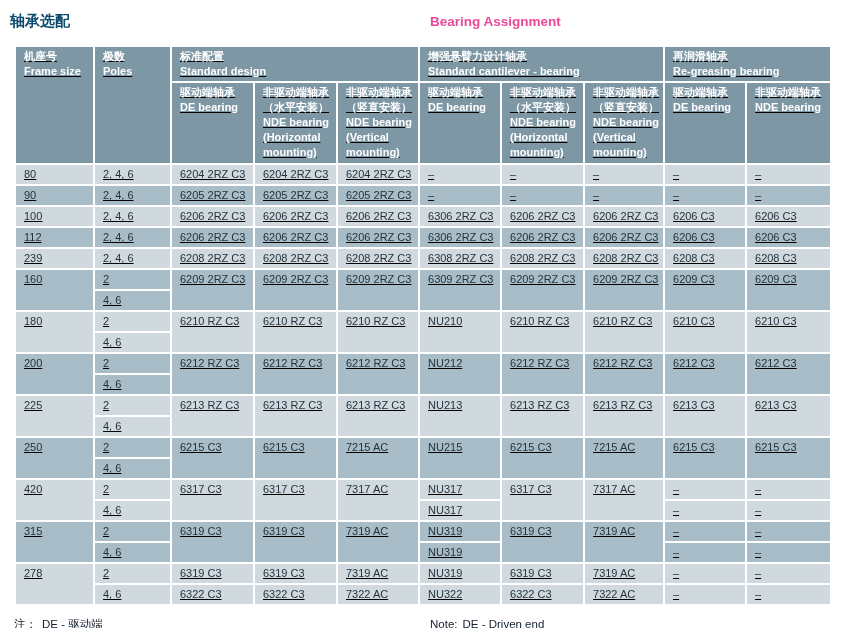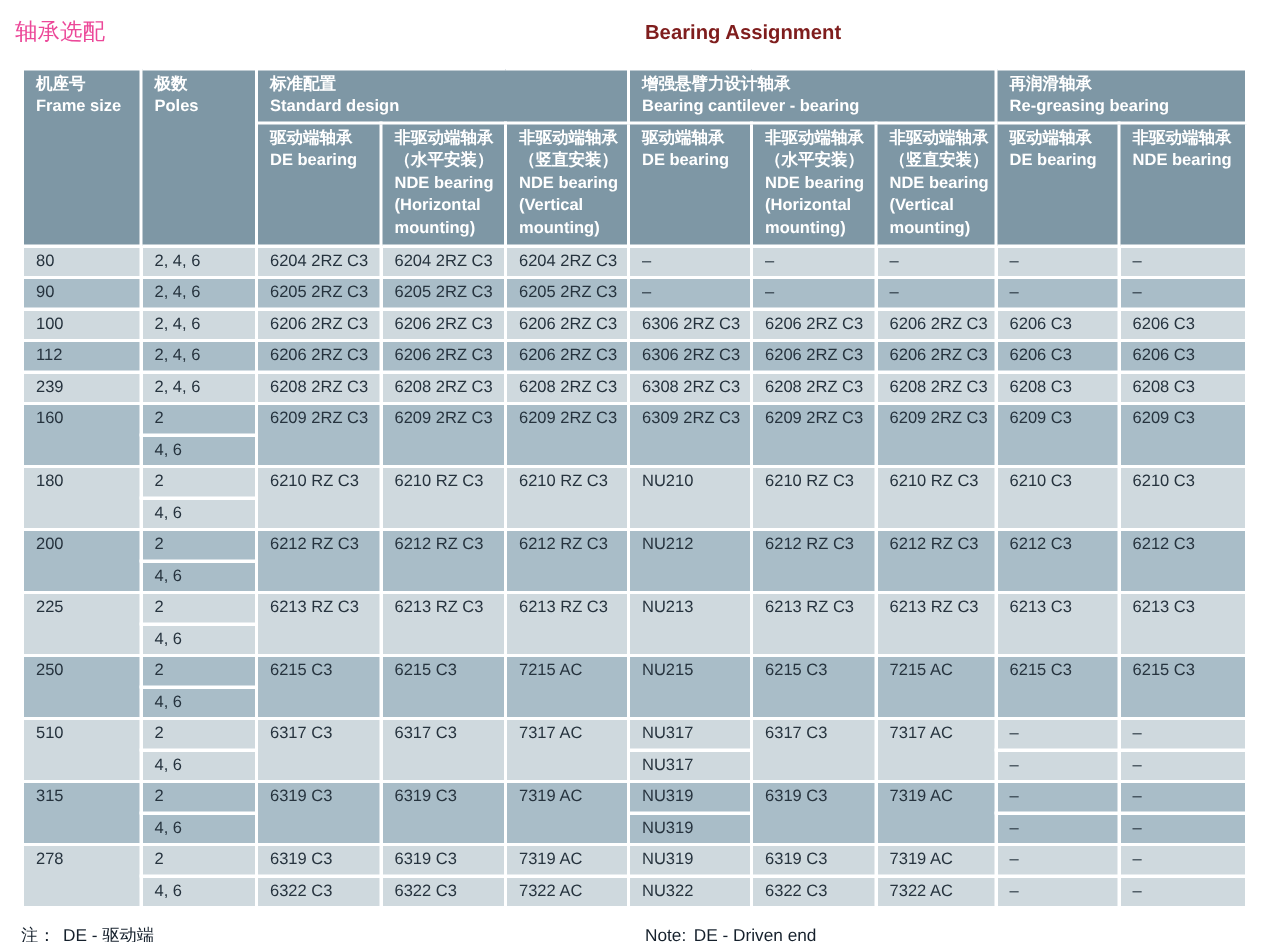--- a/index.html
+++ b/index.html
@@ -1,21 +1,21 @@
 <!DOCTYPE html>
 <html><head>
 <meta charset="utf-8">
 <style>
   html,body{margin:0;padding:0;background:#fff;width:844px;height:628px;overflow:hidden;
     font-family:"Liberation Sans","DejaVu Sans",sans-serif;}
   .page{position:relative;width:844px;height:628px;}
   .titlebar{position:relative;height:45px;}
-  .title-zh{position:absolute;left:10px;top:12px;font-size:15px;font-weight:normal;color:#ec4899;}
-  .title-en{position:absolute;left:430px;top:14px;font-size:13.5px;font-weight:bold;color:#7f1d1d;}
-  table.bearing{border-collapse:collapse;margin-left:14px;table-layout:fixed;width:816px;}
+  .title-zh{position:absolute;left:10px;top:12px;font-size:15px;font-weight:bold;color:#0c4a6e;}
+  .title-en{position:absolute;left:430px;top:14px;font-size:13.5px;font-weight:bold;color:#ec4899;}
+  table.bearing{border-collapse:collapse;margin-left:14px;table-layout:fixed;width:816px;text-decoration:underline;}
   table.bearing th, table.bearing td{border:2px solid #ffffff;box-sizing:border-box;}
   table.bearing th{background:#7e97a5;color:#ffffff;font-size:11px;font-weight:bold;
     text-align:left;vertical-align:top;padding:2px 4px 2px 8px;white-space:pre-line;line-height:15px;}
   tr.grouprow th{height:33px;}
   tr.subrow th{height:82px;}
   table.bearing td{font-size:11px;color:#26333e;vertical-align:top;
     padding:1px 3px 1px 8px;height:17px;line-height:17px;white-space:nowrap;overflow:hidden;}
   tr.light > td{background:#cfd9de;}
   tr.dark > td{background:#a9bdc8;}
   .notes{position:relative;margin-top:8px;height:50px;}
@@ -49,21 +49,21 @@
     </colgroup>
     <thead>
       <tr class="grouprow">
         <th rowspan="2">机座号
 Frame size</th>
         <th rowspan="2">极数
 Poles</th>
         <th colspan="3">标准配置
 Standard design</th>
         <th colspan="3">增强悬臂力设计轴承
-Bearing cantilever - bearing</th>
+Standard cantilever - bearing</th>
         <th colspan="2">再润滑轴承
 Re-greasing bearing</th>
       </tr>
       <tr class="subrow">
         <th>驱动端轴承
 DE bearing</th>
         <th>非驱动端轴承
 （水平安装）
 NDE bearing
 (Horizontal
@@ -221,21 +221,21 @@
           <td rowspan="2">NU215</td>
           <td rowspan="2">6215 C3</td>
           <td rowspan="2">7215 AC</td>
           <td rowspan="2">6215 C3</td>
           <td rowspan="2">6215 C3</td>
         </tr>
         <tr class="dark">
           <td>4, 6</td>
         </tr>
         <tr class="light">
-          <td rowspan="2">510</td>
+          <td rowspan="2">420</td>
           <td>2</td>
           <td rowspan="2">6317 C3</td>
           <td rowspan="2">6317 C3</td>
           <td rowspan="2">7317 AC</td>
           <td>NU317</td>
           <td rowspan="2">6317 C3</td>
           <td rowspan="2">7317 AC</td>
           <td>–</td>
           <td>–</td>
         </tr>

